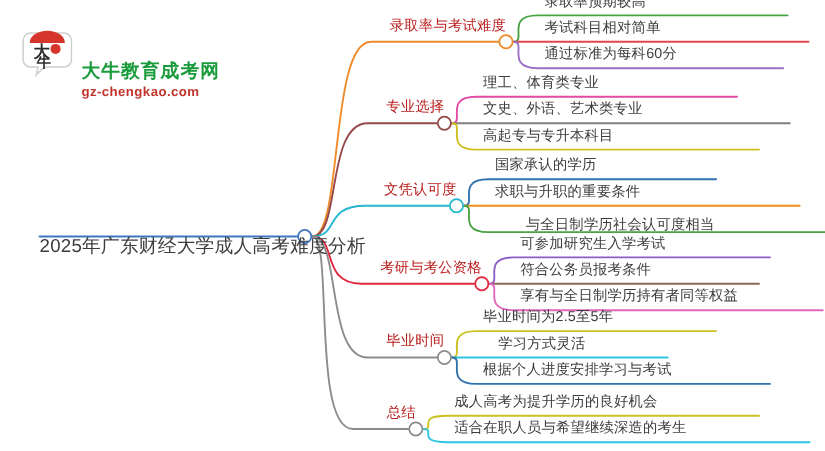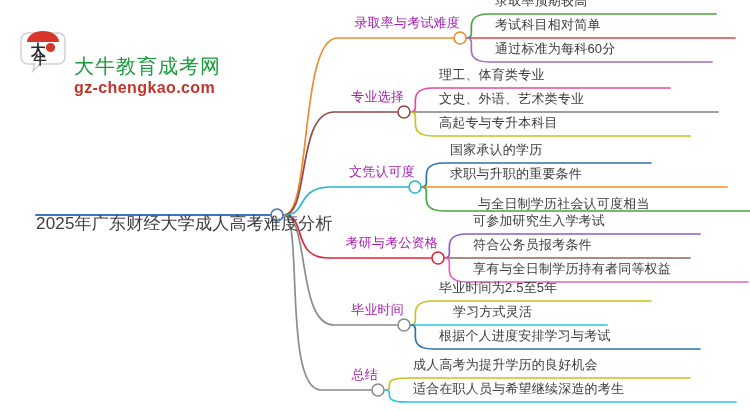--- a/index.html
+++ b/index.html
@@ -13,40 +13,40 @@
   svg.layer{position:absolute;left:0;top:0;width:750px;height:410px;overflow:visible;}
 
   
   .logo-wrap{
     position:absolute;left:20px;top:8px;
     display:flex;align-items:center;gap:8px;
   }
   .logo-mark{position:relative;width:46px;height:44px;flex:0 0 auto;}
   .logo-text{display:flex;flex-direction:column;justify-content:center;line-height:1;}
   .logo-title{
-    font-size:20px;font-weight:normal;color:#1a9b3c;
+    font-size:17px;font-weight:bold;color:#1a9b3c;
     letter-spacing:1px;white-space:nowrap;margin-top:48px;
   }
   .logo-sub{
-    font-size:16px;font-weight:bold;color:#c2342b;
+    font-size:12px;font-weight:bold;color:#c2342b;
     letter-spacing:.4px;margin-top:4px;white-space:nowrap;
   }
 
   
   .center-title{
     position:absolute;
     left:36px;top:199px;
     font-size:17px;color:#3c3c3c;
     white-space:nowrap;letter-spacing:.2px;
   }
 
   
   .blabel{
     position:absolute;
-    font-size:13px;color:#a21caf;
+    font-size:13px;color:#b91c1c;
     white-space:nowrap;letter-spacing:.2px;
     transform:translateY(-100%);
   }
   
   .lleaf{
     position:absolute;
     font-size:13px;color:#3c3c3c;
     white-space:nowrap;letter-spacing:.2px;
     transform:translateY(-100%);
   }

